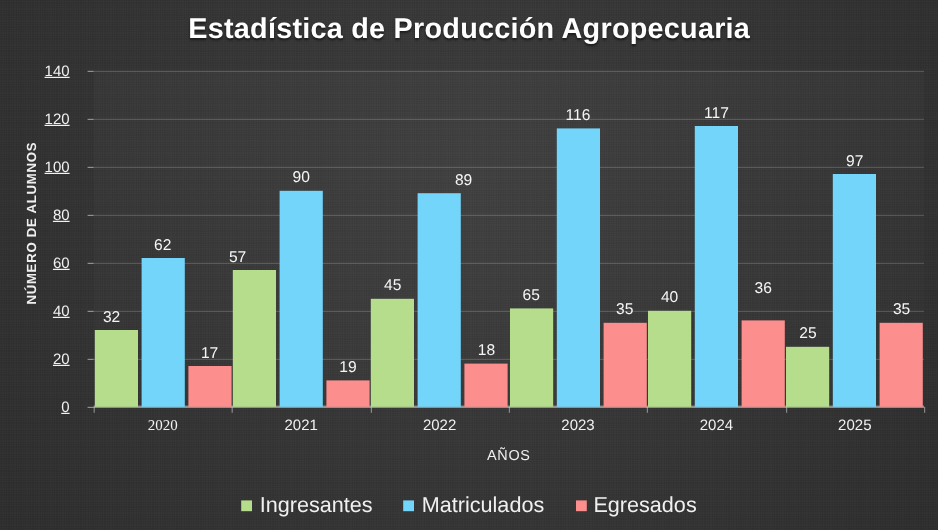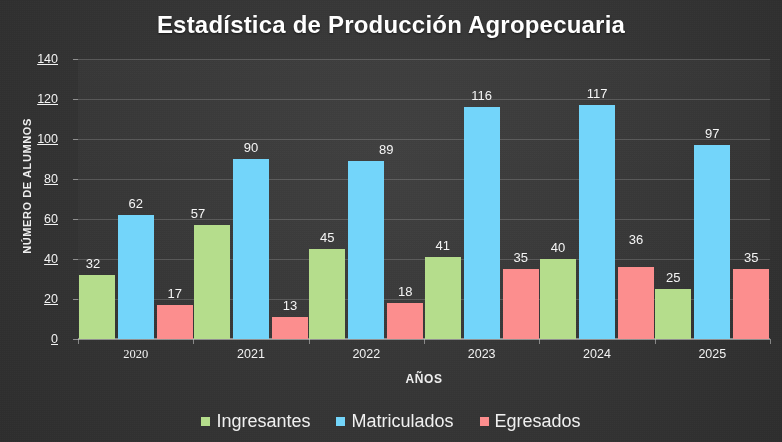--- a/index.html
+++ b/index.html
@@ -58,21 +58,21 @@
   }
 
   #x-axis-title {
     position: absolute;
     left: 78px;
     top: 372px;
     width: 692px;
     text-align: center;
     color: #efefef;
     font-size: 12px;
-    font-weight: bold;
+    font-weight: normal;
     letter-spacing: 0.6px;
   }
 
   
   #plot-area {
     position: absolute;
     left: 78px;
     top: 59px;
     width: 692px;
     height: 280px;
@@ -227,25 +227,25 @@
         <div class="bar" title="Ingresantes 2025: 25" style="left: 577.333px; width: 36px; height: 50px; background: rgb(181, 221, 140);"></div>
         <div class="bar" title="Matriculados 2025: 97" style="left: 616.333px; width: 36px; height: 194px; background: rgb(115, 213, 250);"></div>
         <div class="bar" title="Egresados 2025: 35" style="left: 655.333px; width: 36px; height: 70px; background: rgb(252, 142, 142);"></div>
       </div>
     <div id="bar-labels">
         <div class="bar-label" style="left: 15px; top: 197px;">32</div>
         <div class="bar-label" style="left: 57.6667px; top: 137px;">62</div>
         <div class="bar-label" style="left: 96.6667px; top: 227px;">17</div>
         <div class="bar-label" style="left: 120px; top: 147px;">57</div>
         <div class="bar-label" style="left: 173px; top: 81px;">90</div>
-        <div class="bar-label" style="left: 212px; top: 239px;">13</div>
+        <div class="bar-label" style="left: 212px; top: 239px;">19</div>
         <div class="bar-label" style="left: 249.333px; top: 171px;">45</div>
         <div class="bar-label" style="left: 288.333px; top: 83px; margin-left: 20px;">89</div>
         <div class="bar-label" style="left: 327.333px; top: 225px;">18</div>
-        <div class="bar-label" style="left: 364.667px; top: 179px;">41</div>
+        <div class="bar-label" style="left: 364.667px; top: 179px;">65</div>
         <div class="bar-label" style="left: 403.667px; top: 29px;">116</div>
         <div class="bar-label" style="left: 442.667px; top: 191px;">35</div>
         <div class="bar-label" style="left: 480px; top: 181px;">40</div>
         <div class="bar-label" style="left: 519px; top: 27px;">117</div>
         <div class="bar-label" style="left: 558px; top: 173px;">36</div>
         <div class="bar-label" style="left: 595.333px; top: 211px;">25</div>
         <div class="bar-label" style="left: 634.333px; top: 67px;">97</div>
         <div class="bar-label" style="left: 673.333px; top: 191px;">35</div>
       </div>
     <div id="x-ticks">

